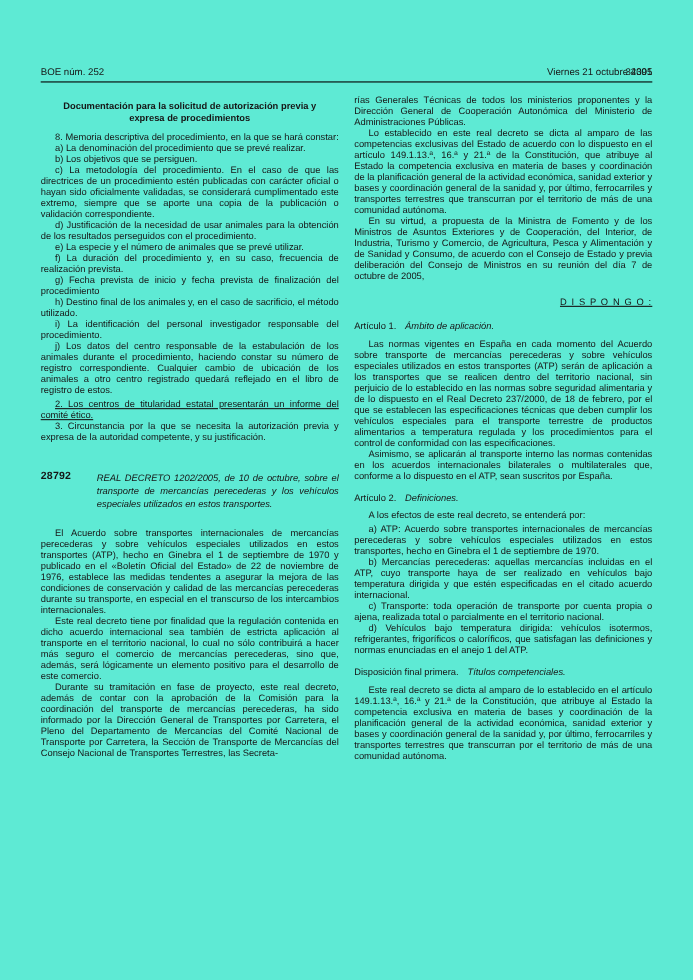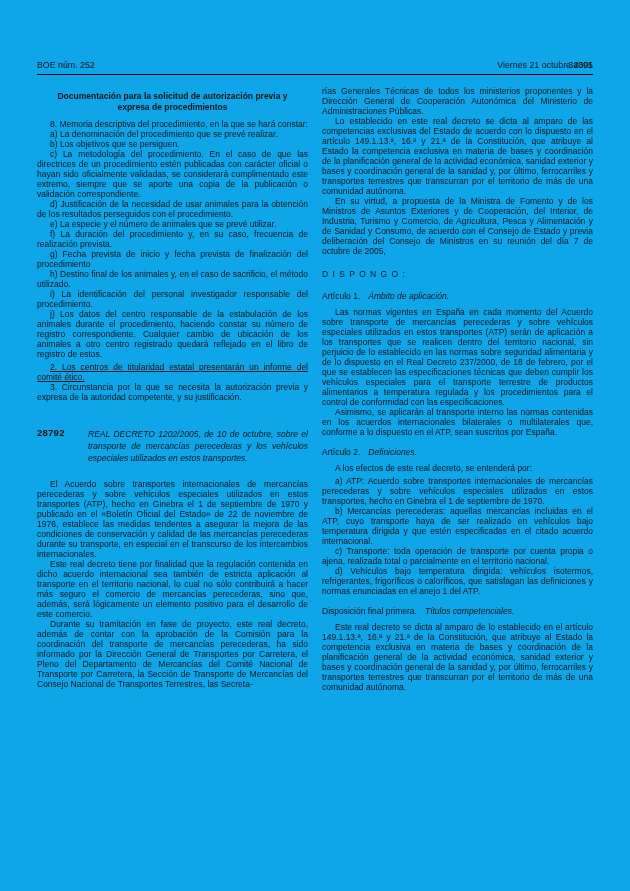--- a/index.html
+++ b/index.html
@@ -3,21 +3,21 @@
 <meta charset="utf-8">
 <style>
   html, body { margin: 0; padding: 0; }
   body {
     width: 630px; height: 891px;
     background: #ffffff;
     font-family: "Liberation Sans", sans-serif;
     color: #161616;
     -webkit-font-smoothing: antialiased;
   }
-  .page { position: relative; width: 630px; height: 891px; overflow: hidden; background: #0ea5e9; }
+  .page { position: relative; width: 630px; height: 891px; overflow: hidden; background: #5eead4; }
 
   
   .header {
     position: absolute; top: 60px; left: 37px; width: 556px; height: 12px;
     font-size: 8.8px; line-height: 10px;
   }
   .header .issue { position: absolute; left: 0; top: 0; }
   .header .date  { position: absolute; left: 0; right: 0; top: 0; text-align: right; }
   .header .pageno { position: absolute; right: 0; top: 0; }
   .rule { position: absolute; top: 74px; left: 37px; width: 556px; border-top: 1px solid #000; }
@@ -32,21 +32,21 @@
 
   .annex-title { margin: 4px 0 0 0; text-align: center; font-weight: bold; font-size: 8.7px; text-indent: 0; }
   .annex-subtitle { margin: 5px 6px 7px 6px; text-align: center; font-weight: bold; text-indent: 0; line-height: 10.5px; }
 
   .gap-before { margin-top: 3px; text-decoration: underline; }
 
   .decree { display: flex; margin: 26px 0 15px 0; }
   .decree-num { flex: none; width: 51px; font-weight: bold; font-size: 9.6px; letter-spacing: 0.2px; }
   .decree-title { flex: 1; font-style: italic; text-align: justify; line-height: 12px; }
 
-  .dispongo { margin: 13px 0 12px 0; text-align: left; text-indent: 0; letter-spacing: 1px; }
+  .dispongo { margin: 13px 0 12px 0; text-align: right; text-indent: 0; letter-spacing: 1px; text-decoration: underline; }
 
   .article-heading { margin: 10px 0 6px 0; text-indent: 0; text-align: left; }
   .article-title { font-style: italic; padding-left: 8px; }
   .intro { margin-bottom: 3px; }
 </style>
 </head>
 <body>
 
 <div class="page">
 

